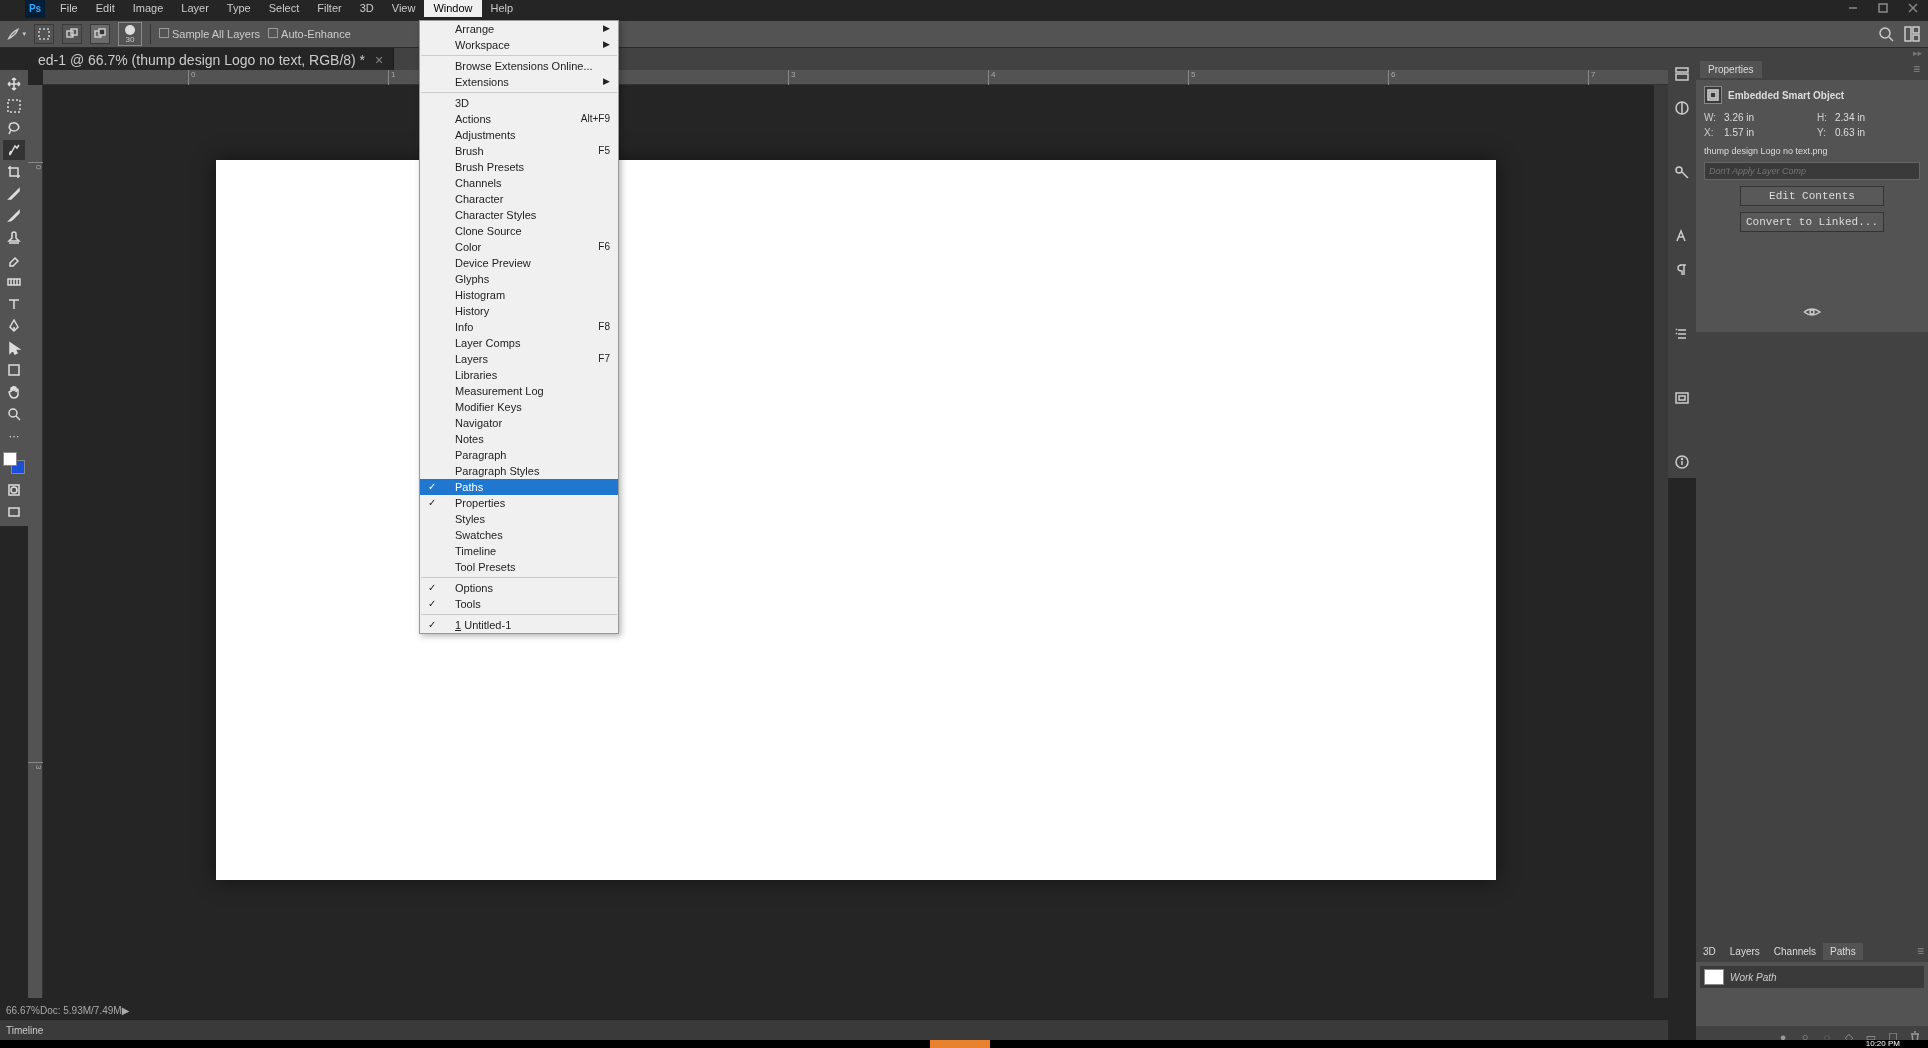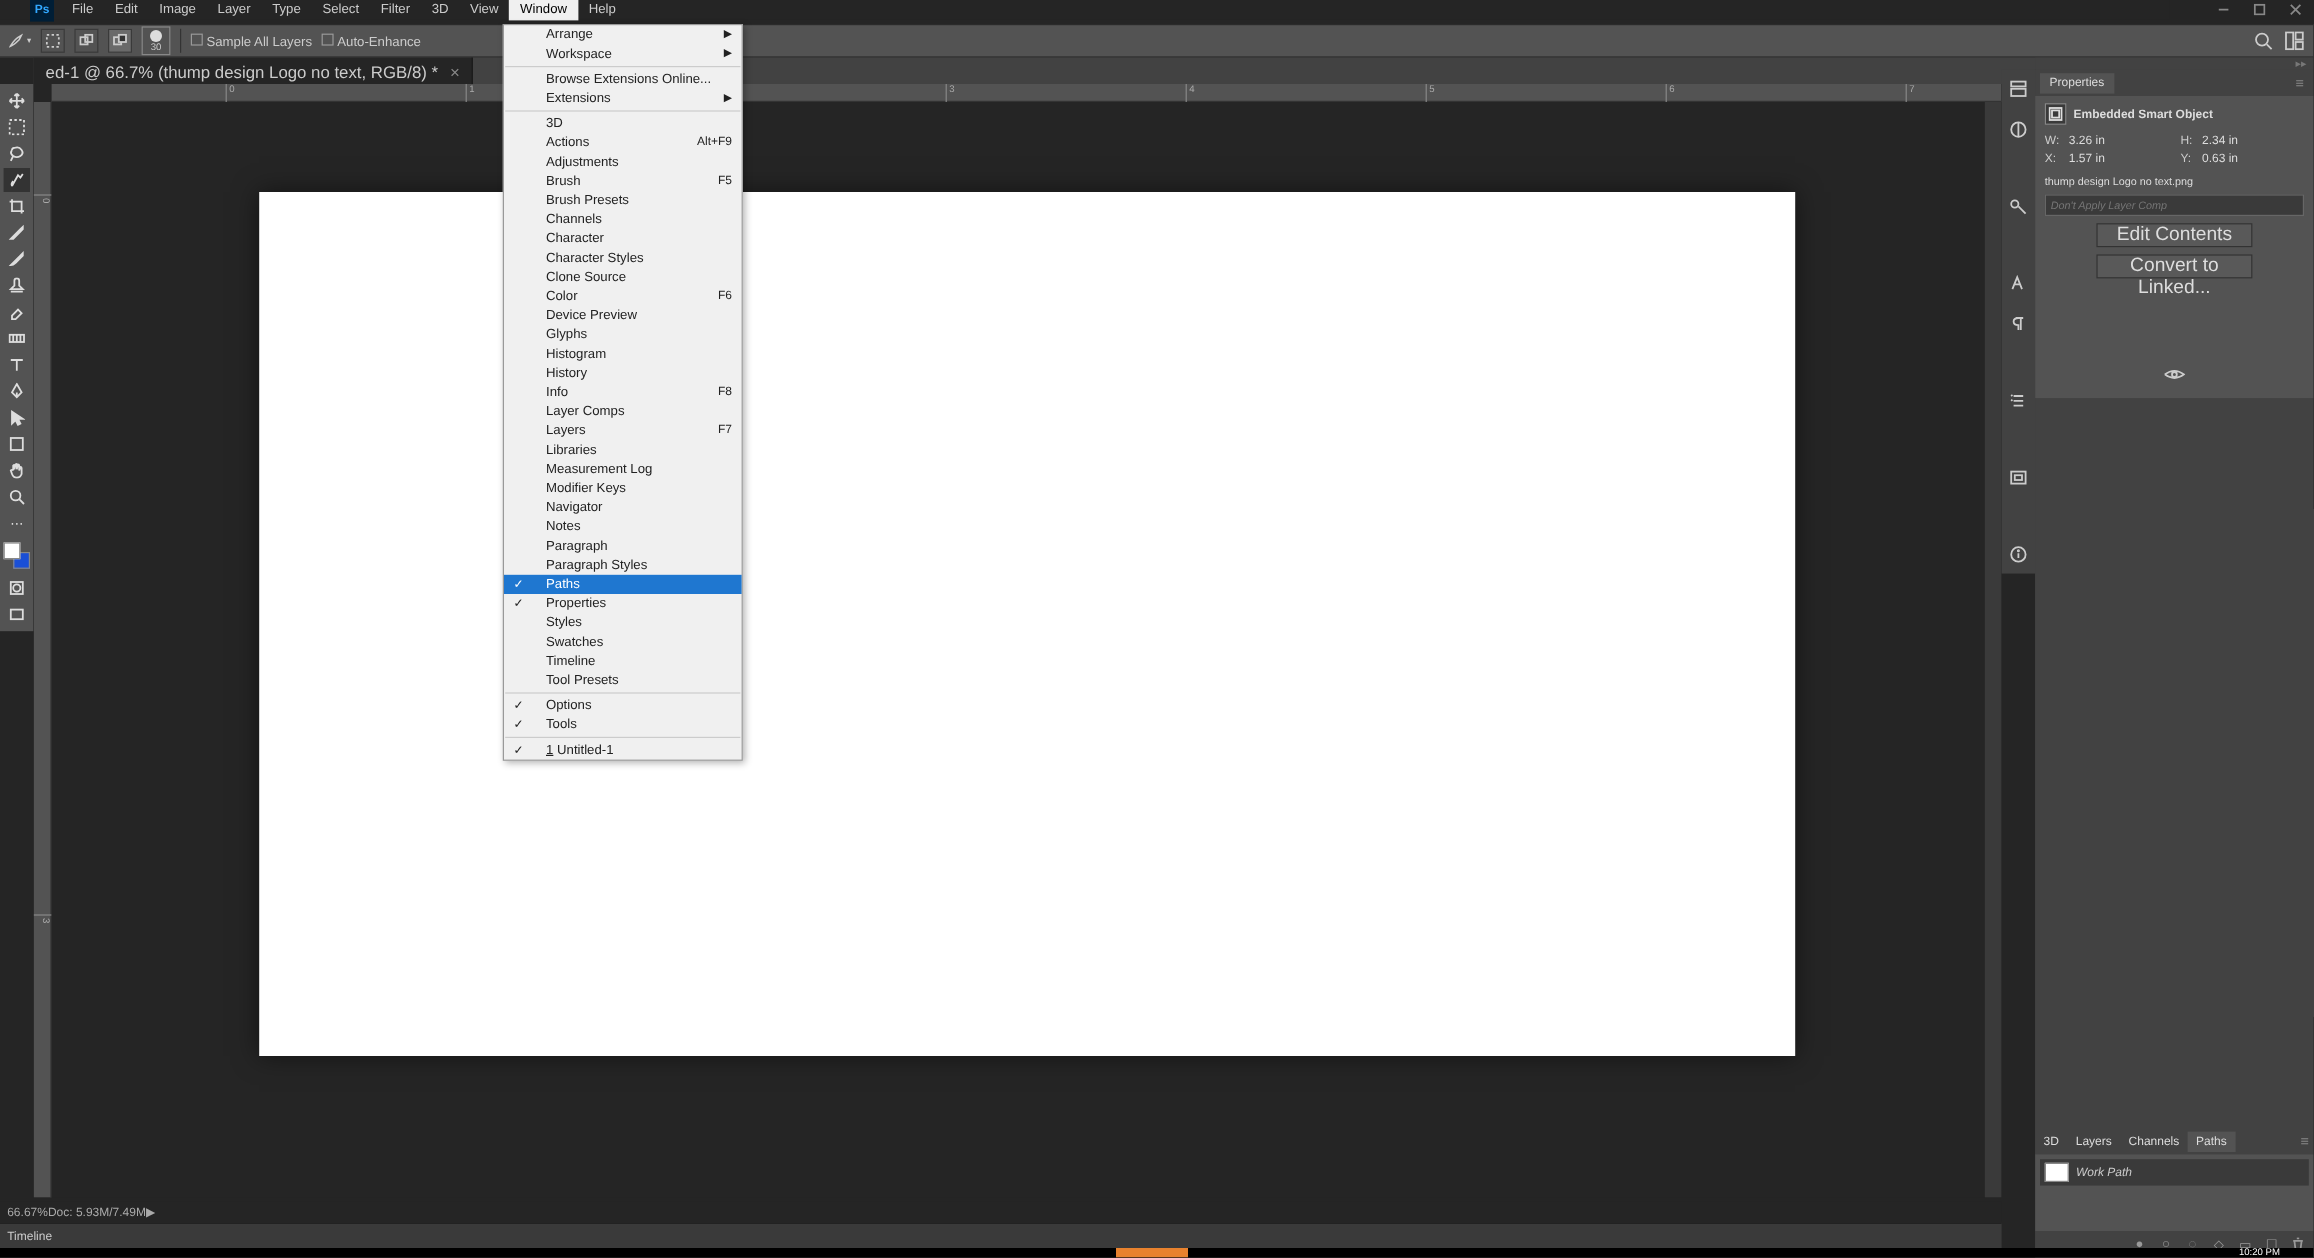--- a/index.html
+++ b/index.html
@@ -77,21 +77,21 @@
 .panel-tab.active { background: #535353; }
 .panel-menu { margin-left: auto; color: #888; font-size: 12px; padding: 0 4px; }
 .panel-body { background: #535353; padding: 6px 8px; color: #ddd; font-size: 10px; }
 .prop-header { display: flex; align-items: center; gap: 6px; margin-bottom: 8px; }
 .prop-icon { width: 18px; height: 18px; border: 1px solid #888; display: flex; align-items: center; justify-content: center; background: #3a3a3a; }
 .prop-grid { display: grid; grid-template-columns: auto 1fr auto 1fr; gap: 4px 8px; margin-bottom: 8px; font-size: 10px; }
 .prop-label { color: #ccc; }
 .prop-value { color: #ddd; }
 .prop-file { margin: 6px 0; font-size: 9px; }
 .layer-comp { width: 100%; height: 18px; background: #3a3a3a; border: 1px solid #666; color: #777; font-size: 9px; padding: 2px 4px; font-style: italic; }
-.prop-btn { display: block; width: 130px; margin: 6px auto; height: 20px; background: #595959; border: 1px solid #333; color: #ddd; font-size: 16px; text-align: center; line-height: 18px; }
+.prop-btn { display: block; width: 144px; margin: 6px auto; height: 20px; background: #595959; border: 1px solid #333; color: #ddd; font-size: 11px; text-align: center; line-height: 18px; font-family: Liberation Mono, monospace; }
 .eye-icon { width: 20px; height: 16px; margin: 6px auto; display: flex; align-items: center; justify-content: center; color: #ccc; }
 .panel-spacer { flex: 1; background: #424242; }
 
 
 .tabs-4 { display: flex; background: #424242; height: 22px; align-items: center; }
 .tabs-4 .panel-tab { padding: 3px 7px; font-size: 10px; }
 .paths-body { background: #535353; padding: 4px; }
 .path-item { display: flex; align-items: center; gap: 6px; padding: 3px 4px; background: #3a3a3a; font-style: italic; font-size: 10px; }
 .path-thumb { width: 20px; height: 16px; background: #fff; border: 1px solid #888; }
 .paths-footer { height: 22px; background: #424242; display: flex; align-items: center; justify-content: flex-end; gap: 8px; padding: 0 6px; }

